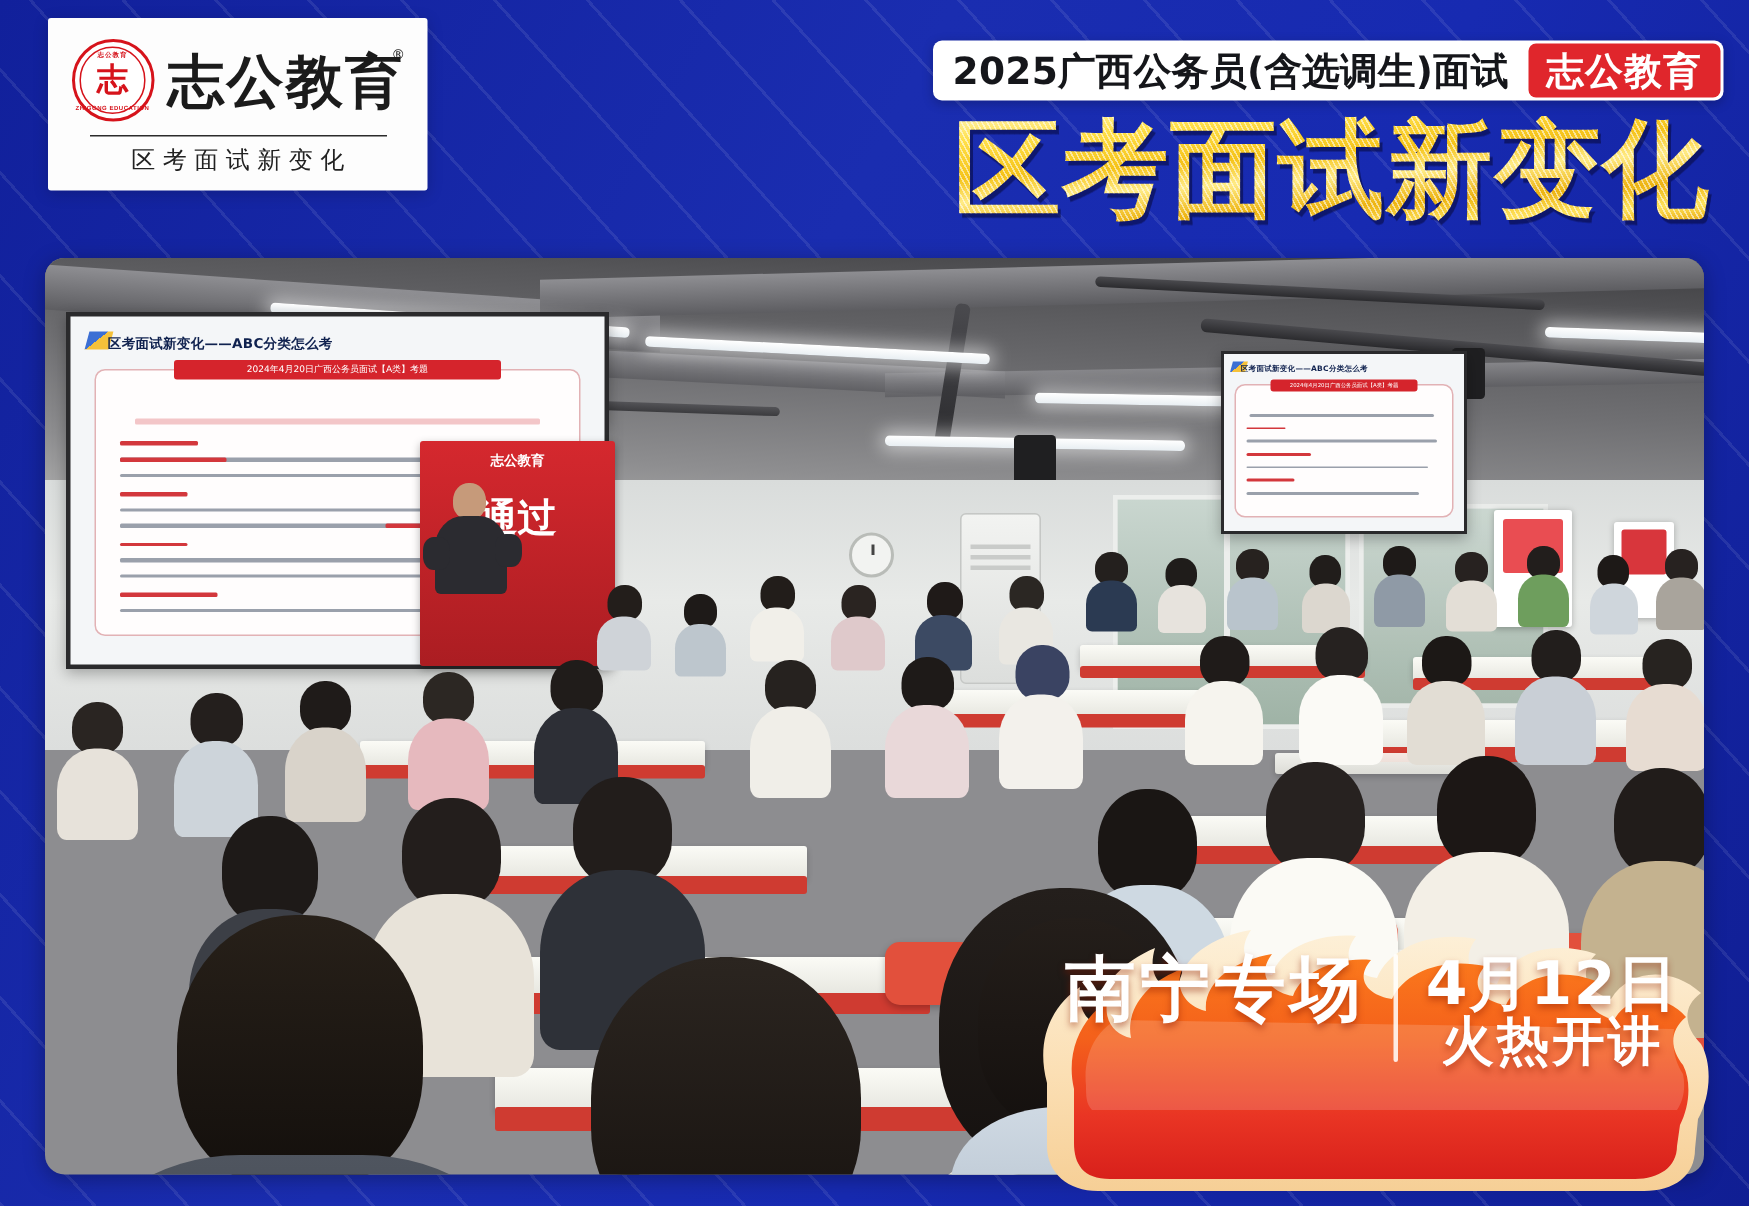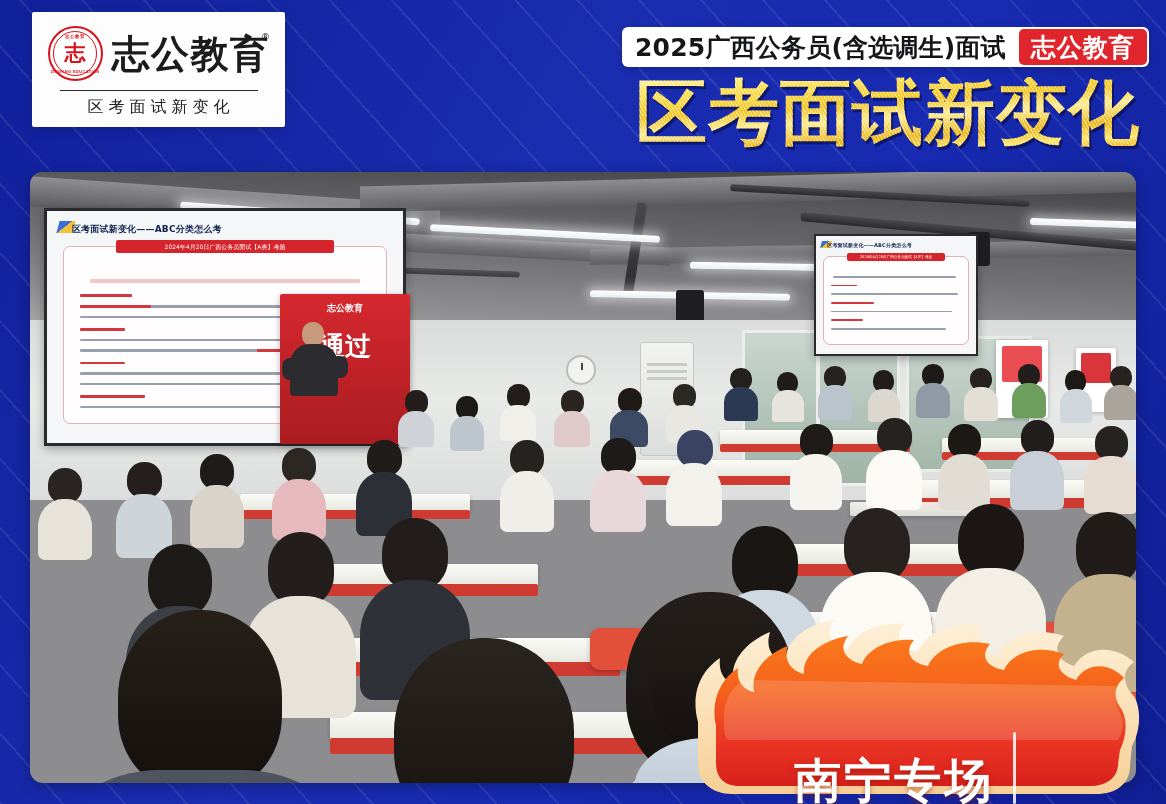--- a/index.html
+++ b/index.html
@@ -171,21 +171,21 @@
   .person{position:absolute;}
   .head{position:absolute;border-radius:48% 48% 42% 42%;}
   .body{position:absolute;border-radius:46% 46% 12% 12%;}
   .lecturer-body{position:absolute;border-radius:40% 40% 8% 8%;background:#2b2b30;}
 
   
   .flame-wrap{position:absolute;left:672px;top:614px;width:485px;height:190px;}
   .flame-svg{position:absolute;inset:0;width:100%;height:100%;}
   .flame-txt{
     position:absolute;left:0;top:0;width:100%;height:100%;
-    display:flex;align-items:flex-end;justify-content:center;gap:0;pointer-events:none;
+    display:flex;align-items:flex-start;justify-content:center;gap:0;pointer-events:none;
   }
   .fb-city{
     font-size:47px;font-weight:900;color:#fff;letter-spacing:3px;line-height:1;
     font-family:"DejaVu Sans","Liberation Sans",sans-serif;
     text-shadow:0 3px 5px rgba(140,25,0,.5);margin-top:22px;
   }
   .fb-div{width:2.5px;height:72px;background:rgba(255,255,255,.85);margin:22px 19px 0 19px;border-radius:2px;}
   .fb-right{display:flex;flex-direction:column;align-items:center;margin-top:22px;}
   .fb-date{
     font-size:40px;font-weight:900;color:#fff;line-height:1.02;letter-spacing:1px;
@@ -609,16 +609,20 @@
         C50,172 44,162 44,148
         Z"></path>
 
       <path fill="rgba(255,255,255,.16)" d="
         M52,110 C50,90 58,74 72,66 L444,72 C442,86 446,96 450,102
         C452,112 450,120 446,126 L56,126 C52,122 52,116 52,110 Z"></path>
     </svg>
     <div class="flame-txt">
       <div class="fb-city">南宁专场</div>
       <div class="fb-div"></div>
+      <div class="fb-right">
+        <div class="fb-date">4月12日</div>
+        <div class="fb-sub">火热开讲</div>
+      </div>
     </div>
   </div>
 
 </div>
 
 </body></html>

